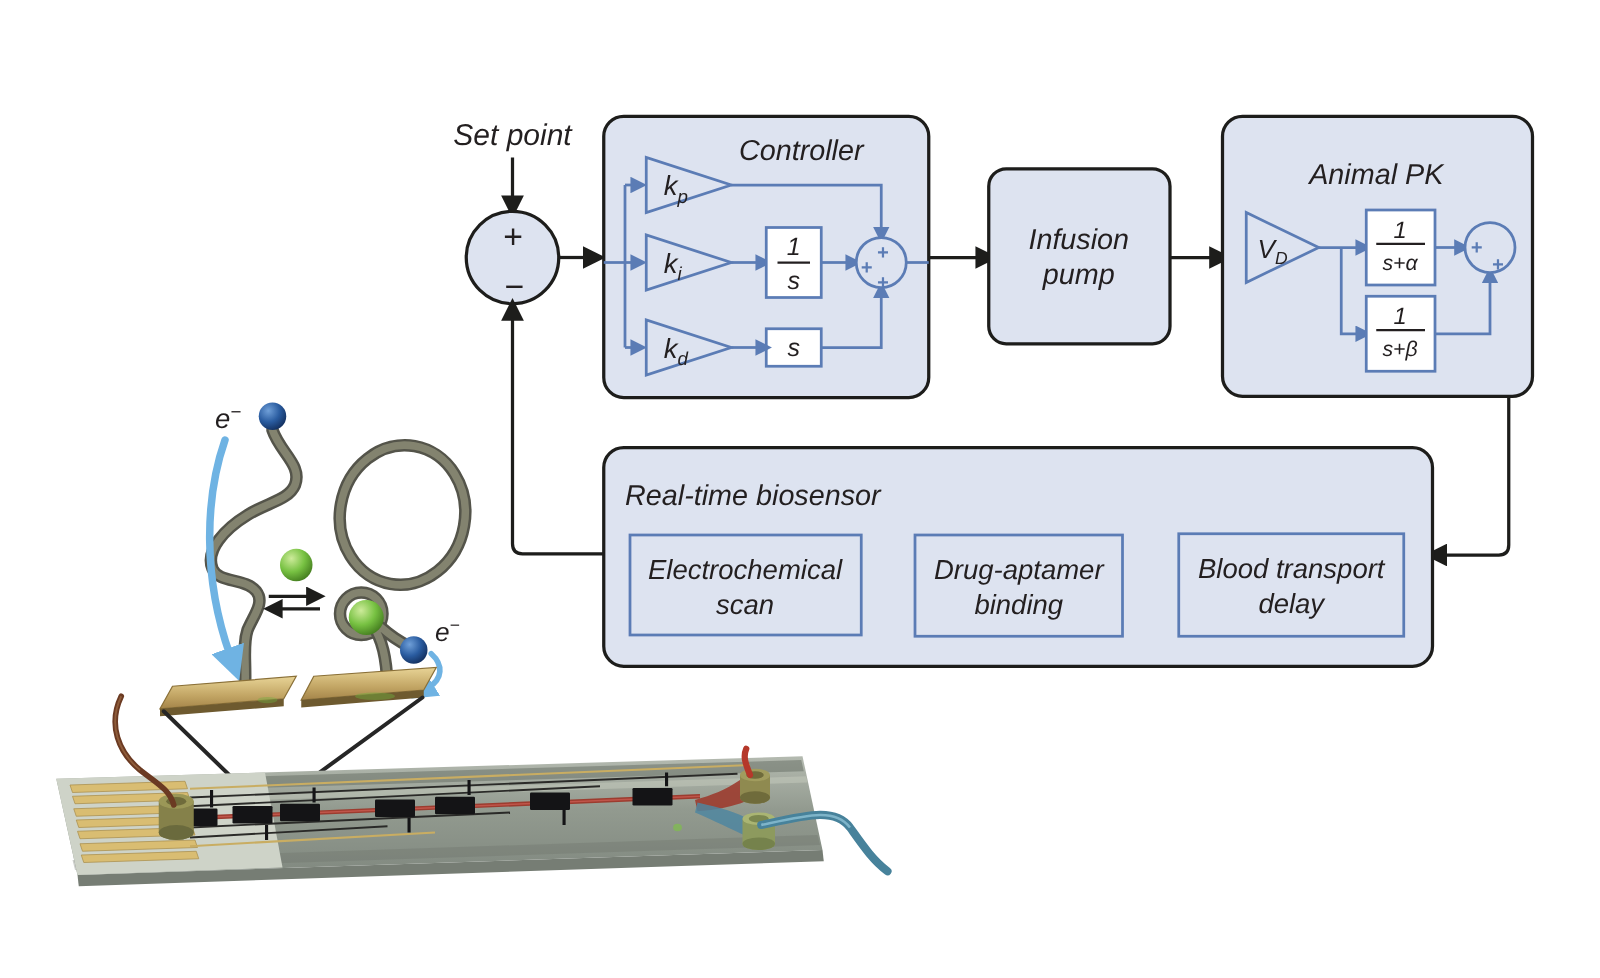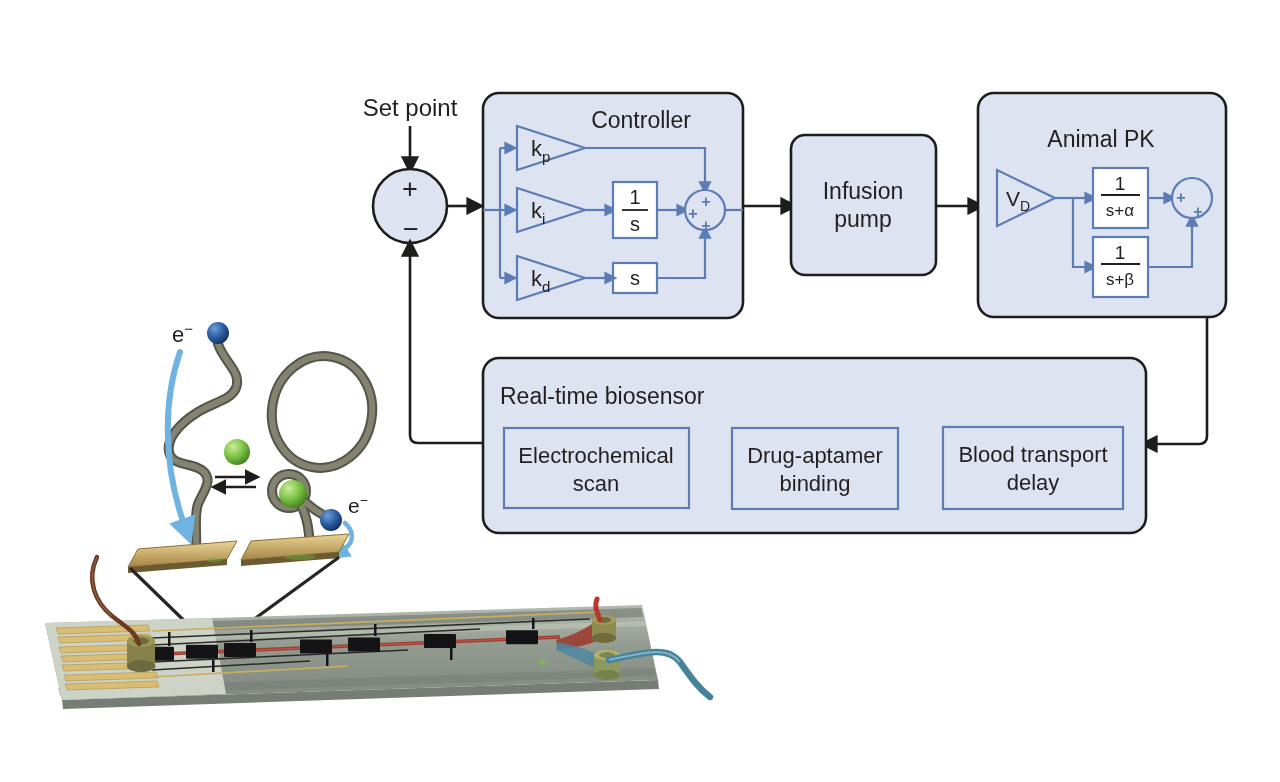--- a/index.html
+++ b/index.html
@@ -1,16 +1,16 @@
 <!DOCTYPE html>
 <html style="--block-fill: #dde3f0; --outline: #1d1d1b; --diagram-blue: #5b7cb5; --electron-blue: #6fb3e3; --target-green: #77c142; --reporter-navy: #1d4a8a; --electrode-gold: #c2a564; --chip-gray: #99a096; --channel-red: #a33b2d; --tube-teal: #47829b; --wire-brown: #6b3a22;"><head>
 <meta charset="utf-8">
 <style>
   html,body{margin:0;padding:0;background:#ffffff;}
-  .stage{width:1280px;height:782px;position:relative;background:#fff;font-family:"Liberation Sans",sans-serif;overflow:hidden;}
+  .stage{width:1280px;height:782px;position:relative;background:#fff;font-family:"Liberation Sans",sans-serif;overflow:hidden;font-style:italic;}
   svg{display:block;}
   .txt{fill:#231f20;font-family:"Liberation Sans",sans-serif;}
   .blue-txt{fill:var(--diagram-blue,#5b7cb5);font-family:"Liberation Sans",sans-serif;font-weight:bold;}
   .blk{fill:var(--block-fill,#dde3f0);stroke:var(--outline,#1d1d1b);stroke-width:2.6;}
   .blf{fill:var(--block-fill,#dde3f0);stroke:var(--diagram-blue,#5b7cb5);stroke-width:2.2;}
   .wbox{fill:#ffffff;stroke:var(--diagram-blue,#5b7cb5);stroke-width:2.2;}
   .bl{stroke:var(--diagram-blue,#5b7cb5);fill:none;stroke-width:2.2;}
   .ln{stroke:var(--outline,#1d1d1b);fill:none;stroke-width:2.6;}
   .frac{stroke:#231f20;stroke-width:1.8;}
   .strand-o{fill:none;stroke:#54544a;stroke-width:10;stroke-linecap:round;}

